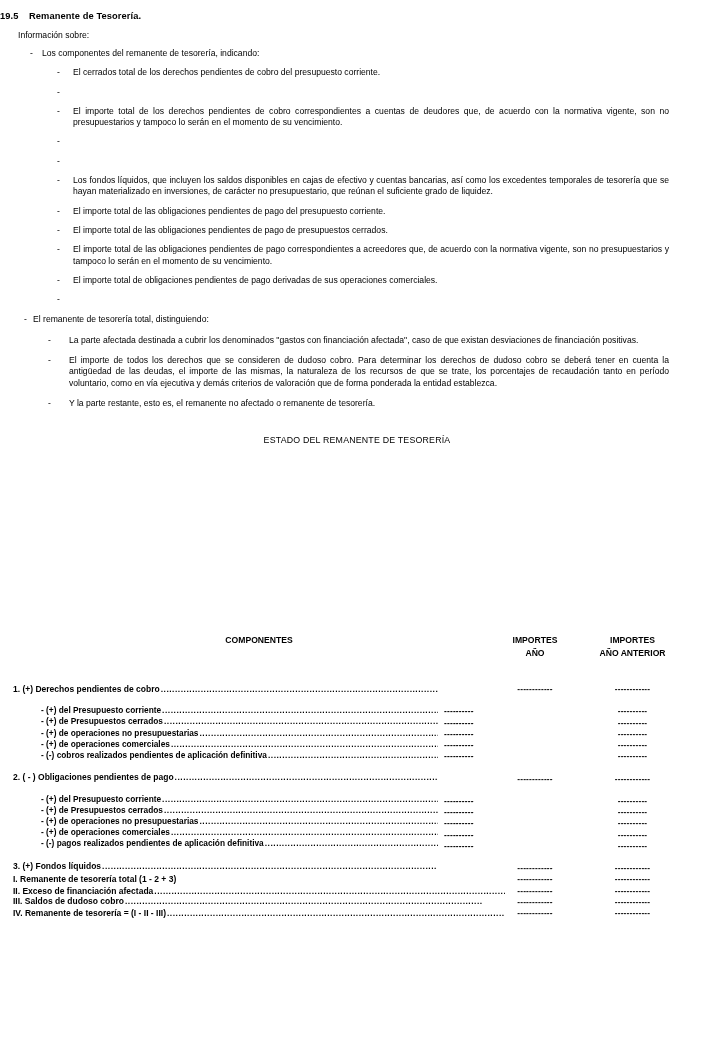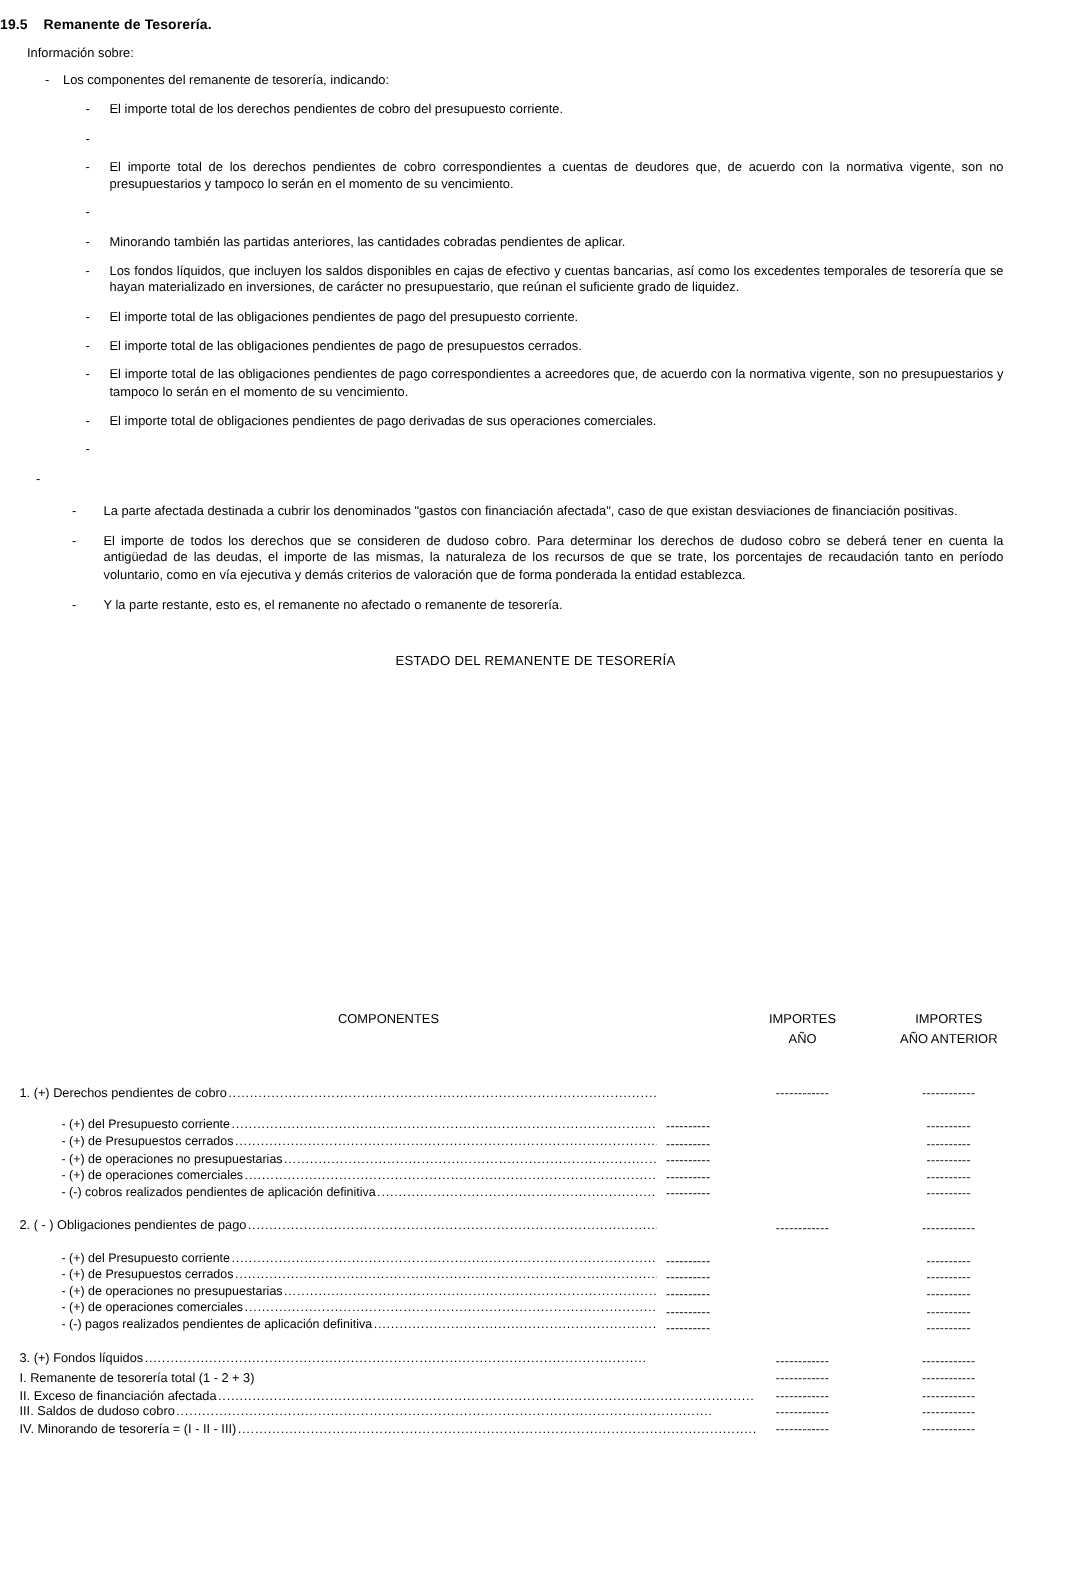--- a/index.html
+++ b/index.html
@@ -89,22 +89,23 @@
     font-size: 8.8px;
     font-weight: normal;
     letter-spacing: 0.2px;
     margin-top: 26px;
   }
 
   
   .rt-wrap {
     position: absolute;
     left: 13px;
-    top: 673px;
+    top: 634px;
     width: 687px;
+    font-weight: bold;
   }
   .rt {
     border-collapse: collapse;
     width: 687px;
     table-layout: fixed;
     font-size: 8.3px;
   }
   .rt td, .rt th {
     border: 0;
     padding: 0;
@@ -183,35 +184,34 @@
 
 <div class="intro-line">Información sobre:</div>
 
 <div class="bullet lvl1">
   <span class="dash">-</span>
   <span class="txt">Los componentes del remanente de tesorería, indicando:</span>
 </div>
 
 <div class="bullet lvl2">
   <span class="dash">-</span>
-  <span class="txt">El importe total de los derechos pendientes de cobro del presupuesto corriente.</span>
+  <span class="txt">El cerrados total de los derechos pendientes de cobro del presupuesto corriente.</span>
 </div>
 <div class="bullet lvl2">
   <span class="dash">-</span>
 </div>
 <div class="bullet lvl2">
   <span class="dash">-</span>
   <span class="txt">El importe total de los derechos pendientes de cobro correspondientes a cuentas de deudores que, de acuerdo con la normativa vigente, son no presupuestarios y tampoco lo serán en el momento de su vencimiento.</span>
 </div>
 <div class="bullet lvl2">
   <span class="dash">-</span>
 </div>
 <div class="bullet lvl2">
   <span class="dash">-</span>
-  <span class="txt">Minorando también las partidas anteriores, las cantidades cobradas pendientes de aplicar.</span>
 </div>
 <div class="bullet lvl2">
   <span class="dash">-</span>
   <span class="txt">Los fondos líquidos, que incluyen los saldos disponibles en cajas de efectivo y cuentas bancarias, así como los excedentes temporales de tesorería que se hayan materializado en inversiones, de carácter no presupuestario, que reúnan el suficiente grado de liquidez.</span>
 </div>
 <div class="bullet lvl2">
   <span class="dash">-</span>
   <span class="txt">El importe total de las obligaciones pendientes de pago del presupuesto corriente.</span>
 </div>
 <div class="bullet lvl2">
@@ -225,20 +225,21 @@
 <div class="bullet lvl2">
   <span class="dash">-</span>
   <span class="txt">El importe total de obligaciones pendientes de pago derivadas de sus operaciones comerciales.</span>
 </div>
 <div class="bullet lvl2">
   <span class="dash">-</span>
 </div>
 
 <div class="bullet lvl1b">
   <span class="dash">-</span>
+  <span class="txt">El remanente de tesorería total, distinguiendo:</span>
 </div>
 
 <div class="bullet lvl2b">
   <span class="dash">-</span>
   <span class="txt">La parte afectada destinada a cubrir los denominados "gastos con financiación afectada", caso de que existan desviaciones de financiación positivas.</span>
 </div>
 <div class="bullet lvl2b">
   <span class="dash">-</span>
   <span class="txt">El importe de todos los derechos que se consideren de dudoso cobro. Para determinar los derechos de dudoso cobro se deberá tener en cuenta la antigüedad de las deudas, el importe de las mismas, la naturaleza de los recursos de que se trate, los porcentajes de recaudación tanto en período voluntario, como en vía ejecutiva y demás criterios de valoración que de forma ponderada la entidad establezca.</span>
 </div>
@@ -449,21 +450,21 @@
     <td class="bd-b bd-r cellpad amt">
       <div>------------</div>
       <div>------------</div>
     </td>
   </tr>
 
   <tr>
     <td class="bd-l bd-b cellpad" colspan="2">
       <div class="sum-label">
         <div class="leaderline">
-          <span class="lbl">IV. Minorando de tesorería = (I - II - III) </span>
+          <span class="lbl">IV. Remanente de tesorería = (I - II - III) </span>
           <span class="dots">.............................................................................................................................</span>
         </div>
       </div>
     </td>
     <td class="bd-b bd-r cellpad amt">------------</td>
     <td class="bd-b bd-r cellpad amt">------------</td>
   </tr>
 </tbody>
     </table>
 </div>

